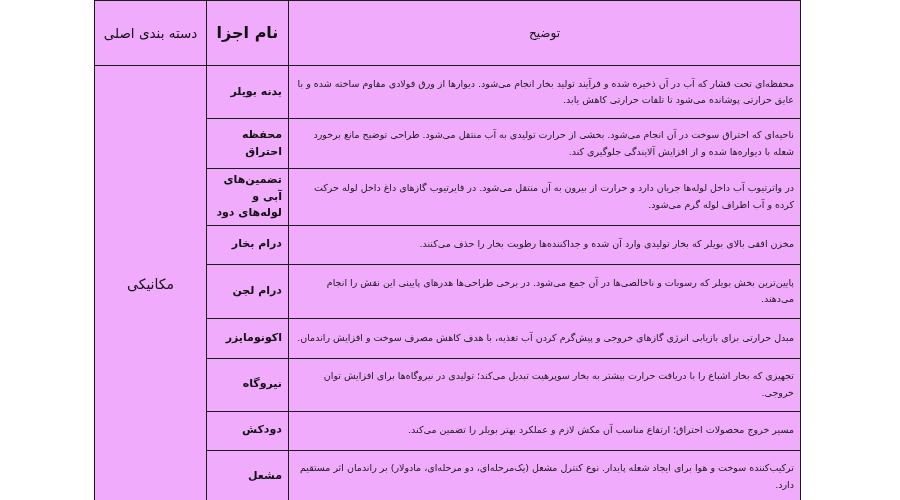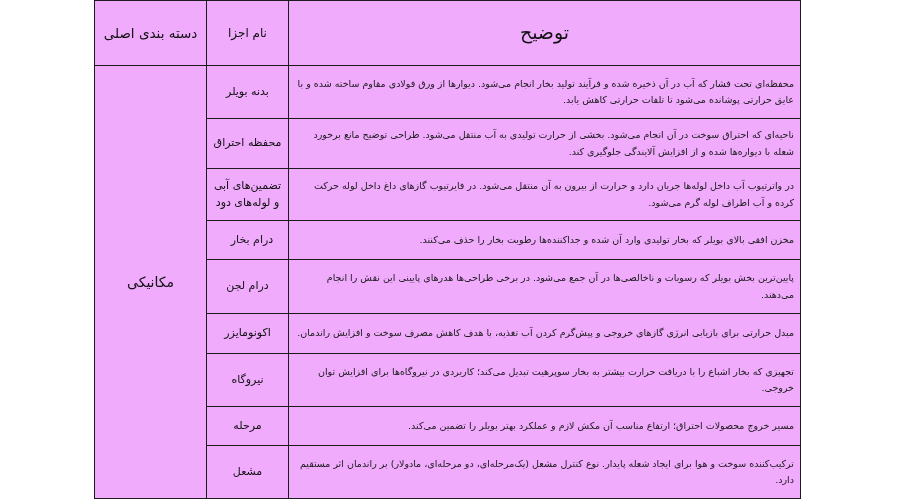--- a/index.html
+++ b/index.html
@@ -56,35 +56,35 @@
 
   
   thead th {
     text-align: center;
     font-weight: normal;
     font-size: 13.5px;
     line-height: 1.55;
     height: 65px;
   }
   th.h-category { font-size: 13.5px; }
-  th.h-component { font-size: 12px; }
-  th.h-description { font-size: 19px; }
+  th.h-component { font-size: 16px; font-weight: bold; }
+  th.h-description { font-size: 12px; }
 
   
   td.cell-category {
     text-align: center;
     font-size: 14px;
     vertical-align: middle;
   }
 
   td.cell-component {
-    text-align: center;
+    text-align: right;
     font-size: 11px;
     line-height: 1.5;
-    font-weight: 400;
+    font-weight: 700;
   }
 
   td.cell-description {
     text-align: right;
     font-size: 9.5px;
     line-height: 1.72;
     padding: 5px 10px;
     color: #1a1a1a;
   }
 
@@ -148,27 +148,27 @@
           <td class="cell-description">پایین‌ترین بخش بویلر که رسوبات و ناخالصی‌ها در آن جمع می‌شود. در برخی طراحی‌ها هدرهای پایینی این نقش را انجام می‌دهند.</td>
           <td class="cell-component">درام لجن</td>
         </tr>
 
         <tr class="r5">
           <td class="cell-description">مبدل حرارتی برای بازیابی انرژی گازهای خروجی و پیش‌گرم کردن آب تغذیه، با هدف کاهش مصرف سوخت و افزایش راندمان.</td>
           <td class="cell-component">اکونومایزر</td>
         </tr>
 
         <tr class="r6">
-          <td class="cell-description">تجهیزی که بخار اشباع را با دریافت حرارت بیشتر به بخار سوپرهیت تبدیل می‌کند؛ کاربردی در نیروگاه‌ها برای افزایش توان خروجی.</td>
+          <td class="cell-description">تجهیزی که بخار اشباع را با دریافت حرارت بیشتر به بخار سوپرهیت تبدیل می‌کند؛ تولیدی در نیروگاه‌ها برای افزایش توان خروجی.</td>
           <td class="cell-component">نیروگاه</td>
         </tr>
 
         <tr class="r7">
           <td class="cell-description">مسیر خروج محصولات احتراق؛ ارتفاع مناسب آن مکش لازم و عملکرد بهتر بویلر را تضمین می‌کند.</td>
-          <td class="cell-component">مرحله</td>
+          <td class="cell-component">دودکش</td>
         </tr>
 
         <tr class="r8">
           <td class="cell-description">ترکیب‌کننده سوخت و هوا برای ایجاد شعله پایدار. نوع کنترل مشعل (یک‌مرحله‌ای، دو مرحله‌ای، مادولار) بر راندمان اثر مستقیم دارد.</td>
           <td class="cell-component">مشعل</td>
         </tr>
       </tbody>
     </table>
 
   </div>

